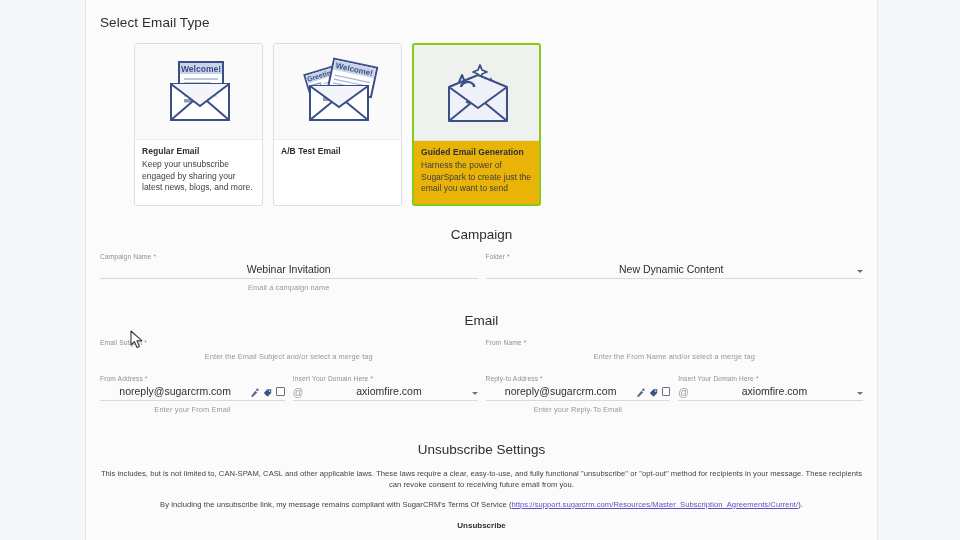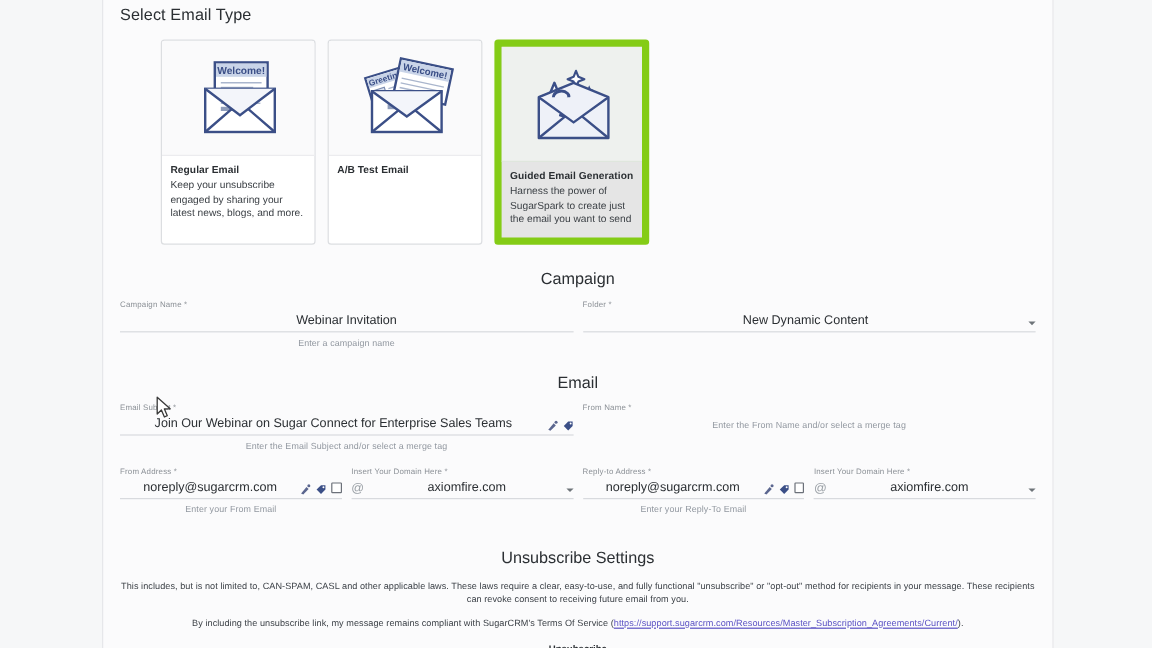--- a/index.html
+++ b/index.html
@@ -20,34 +20,34 @@
     border-right: 1px solid #e6e7ea;
     padding: 0 14px;
   }
 
   .section-title {
     font-size: 13.5px;
     color: #2b2f33;
     font-weight: 400;
     letter-spacing: .1px;
   }
-  .h-select { padding-top: 5px; padding-left: 0px; }
+  .h-select { padding-top: 15px; padding-left: 0px; }
 
   
   .cards { display: flex; gap: 10px; margin-top: 13px; margin-left: 34px; }
   .card {
     width: 129px;
     border: 1px solid #dcdee1;
     border-radius: 3px;
     background: #ffffff;
     overflow: hidden;
   }
   .card.selected {
-    border: 6px solid #84cc16;
-    background: #e5e5e5;
+    border: 2px solid #84cc16;
+    background: #eab308;
   }
   .card-img {
     height: 96px;
     background: #fafafb;
     display: flex; align-items: center; justify-content: center;
     border-bottom: 1px solid #ececef;
   }
   .card.selected .card-img { background: #eef1ee; border-bottom-color: #dfe6dd; }
   .card-body { padding: 6px 7px 9px 7px; }
   .card-title {
@@ -190,21 +190,21 @@
     <div class="sec">
       <div class="sec-head">Campaign</div>
       <div class="row">
 
         <div class="col half">
           <div class="field">
             <div class="flabel">Campaign Name *</div>
             <div class="fline">
               <div class="fval">Webinar Invitation</div>
             </div>
-            <div class="fhelp">Enter a campaign name</div>
+            <div class="fhelp">Email a campaign name</div>
           </div>
         </div>
 
         <div class="col half">
           <div class="field">
             <div class="flabel">Folder *</div>
             <div class="fline">
               <div class="fval">New Dynamic Content</div>
               <div class="caret"></div>
             </div>
@@ -214,33 +214,20 @@
       </div>
     </div>
 
     <div class="sec">
       <div class="sec-head">Email</div>
 
       <div class="row">
         <div class="col half">
           <div class="field">
             <div class="flabel">Email Subject *</div>
-            <div class="fline">
-              <div class="fval">Join Our Webinar on Sugar Connect for Enterprise Sales Teams</div>
-              <div class="ficons">
-                <svg width="9" height="10" viewBox="0 0 10 11">
-                  <path d="M1 9 L6 3 L8 5 L3 10 Z" fill="#5b668f"></path>
-                  <circle cx="8.2" cy="2" r="1.4" fill="#5b668f"></circle>
-                </svg>
-                <svg width="9" height="10" viewBox="0 0 11 11">
-                  <path d="M1 5.5 L5.5 1 L10 1 L10 5.5 L5.5 10 Z" fill="#3b4f87"></path>
-                  <circle cx="8" cy="3" r="1" fill="#ffffff"></circle>
-                </svg>
-              </div>
-            </div>
             <div class="fhelp">Enter the Email Subject and/or select a merge tag</div>
           </div>
         </div>
 
         <div class="col half">
           <div class="field">
             <div class="flabel">From Name *</div>
             <div class="fhelp">Enter the From Name and/or select a merge tag</div>
           </div>
         </div>

